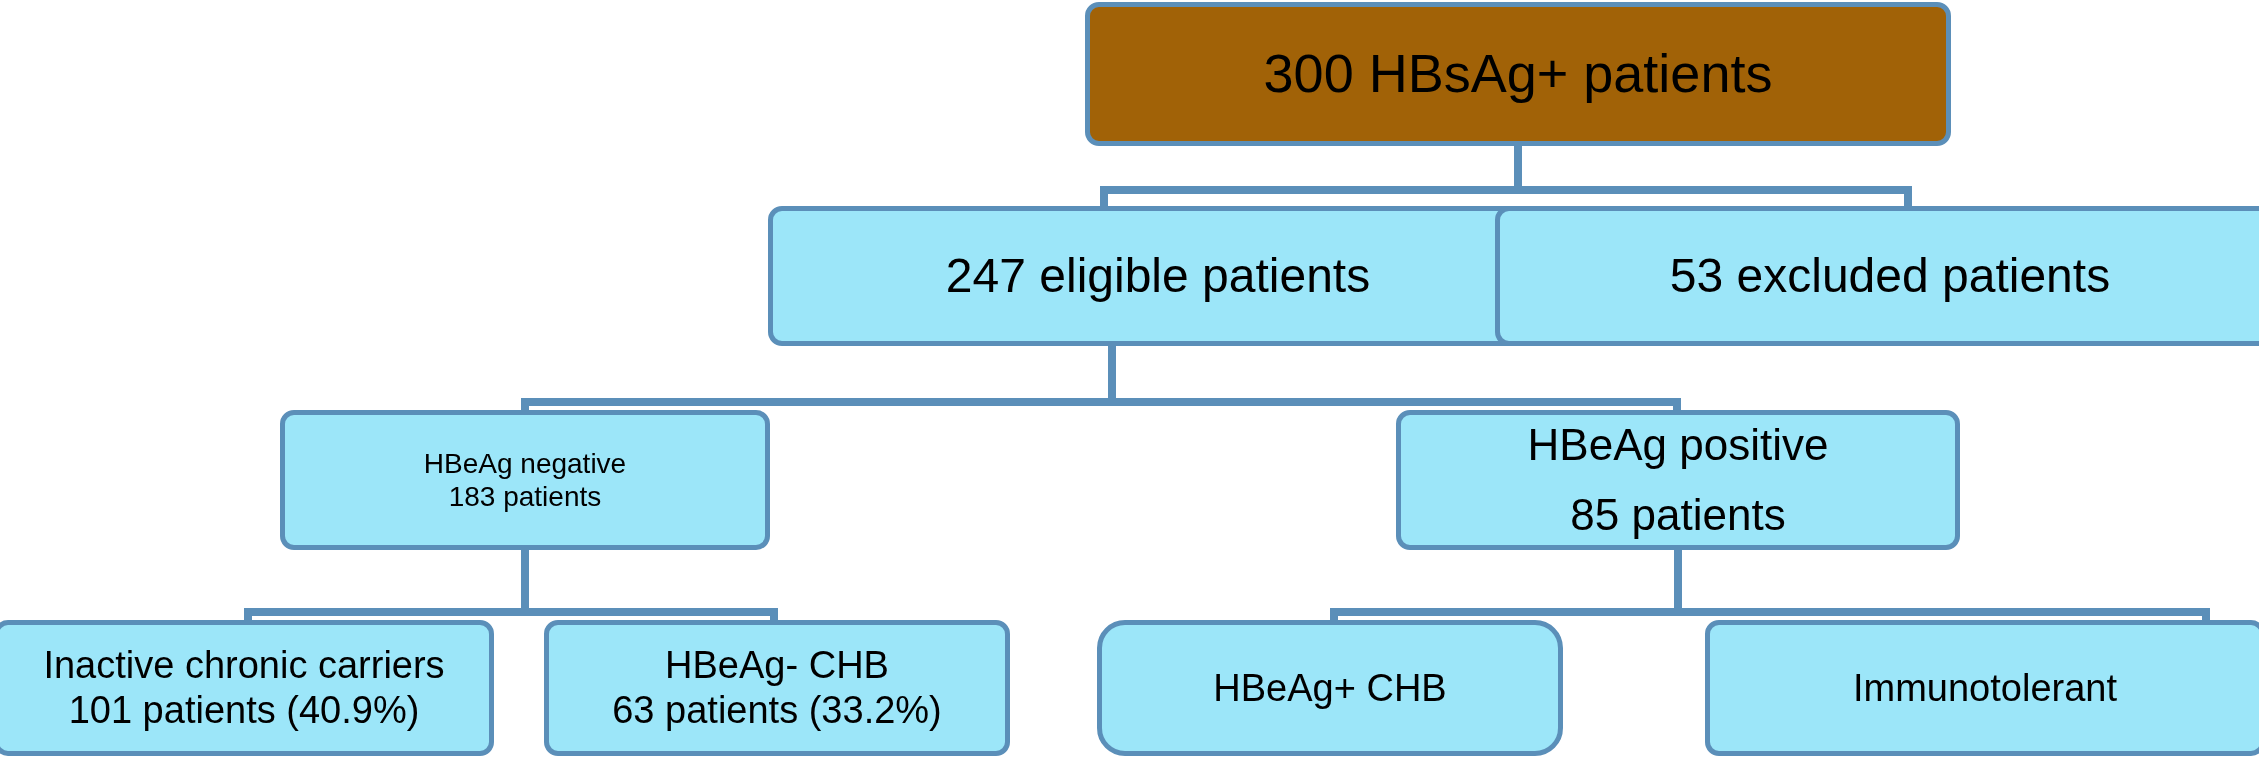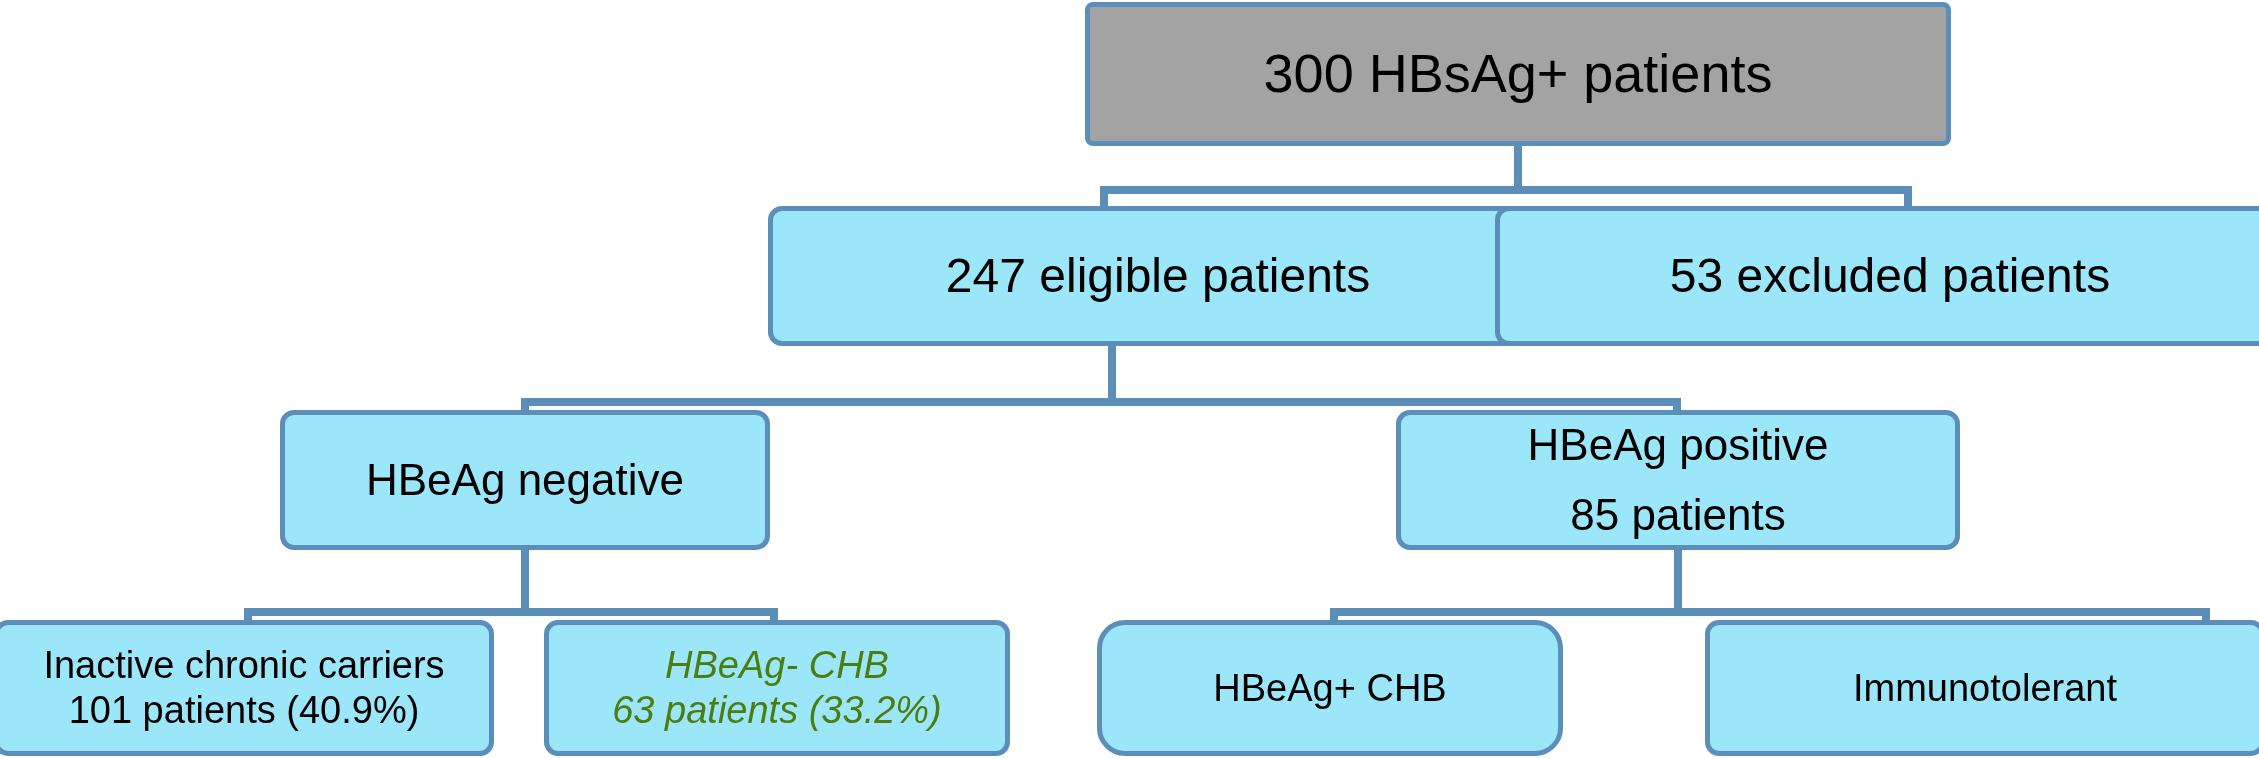--- a/index.html
+++ b/index.html
@@ -59,21 +59,21 @@
     width: 790px;
     height: 140px;
     font-size: 48px;
   }
   
   #node-hbeag-neg {
     left: 280px;
     top: 410px;
     width: 490px;
     height: 140px;
-    font-size: 44px;
+    font-size: 28px;
   }
   #node-hbeag-pos {
     left: 1396px;
     top: 410px;
     width: 564px;
     height: 140px;
     font-size: 44px;
     gap: 18px;
   }
   
@@ -113,44 +113,45 @@
   <div class="conn vline" style="left: 521px; top: 550px; height: 62px; background: rgb(91, 143, 185);"></div>
   <div class="conn hline" style="left: 244px; top: 608px; width: 534px; background: rgb(91, 143, 185);"></div>
   <div class="conn vline" style="left: 244px; top: 608px; height: 22px; background: rgb(91, 143, 185);"></div>
   <div class="conn vline" style="left: 770px; top: 608px; height: 22px; background: rgb(91, 143, 185);"></div>
 
   <div class="conn vline" style="left: 1674px; top: 550px; height: 62px; background: rgb(91, 143, 185);"></div>
   <div class="conn hline" style="left: 1330px; top: 608px; width: 880px; background: rgb(91, 143, 185);"></div>
   <div class="conn vline" style="left: 1330px; top: 608px; height: 22px; background: rgb(91, 143, 185);"></div>
   <div class="conn vline" style="left: 2202px; top: 608px; height: 22px; background: rgb(91, 143, 185);"></div>
 
-  <div class="node" id="node-root" style="background: #a3a3a3; border-color: rgb(91, 143, 185); color: rgb(0, 0, 0); border-radius: 8px;">
+  <div class="node" id="node-root" style="background: #a16207; border-color: rgb(91, 143, 185); color: rgb(0, 0, 0);">
     <span class="line">300 HBsAg+ patients</span>
   </div>
 
   <div class="node" id="node-eligible" style="background: rgb(156, 230, 249); border-color: rgb(91, 143, 185); color: rgb(0, 0, 0);">
     <span class="line">247 eligible patients</span>
   </div>
   <div class="node" id="node-excluded" style="background: rgb(156, 230, 249); border-color: rgb(91, 143, 185); color: rgb(0, 0, 0);">
     <span class="line">53 excluded patients</span>
   </div>
 
   <div class="node" id="node-hbeag-neg" style="background: rgb(156, 230, 249); border-color: rgb(91, 143, 185); color: rgb(0, 0, 0);">
     <span class="line">HBeAg negative</span>
+    <span class="line">183 patients</span>
   </div>
   <div class="node" id="node-hbeag-pos" style="background: rgb(156, 230, 249); border-color: rgb(91, 143, 185); color: rgb(0, 0, 0);">
     <span class="line">HBeAg positive</span>
     <span class="line">85 patients</span>
   </div>
 
   <div class="node leaf" id="node-inactive" style="background: rgb(156, 230, 249); border-color: rgb(91, 143, 185); color: rgb(0, 0, 0);">
     <span class="line">Inactive chronic carriers</span>
     <span class="line">101 patients (40.9%)</span>
   </div>
-  <div class="node leaf" id="node-hbeag-chb" style="background: rgb(156, 230, 249); border-color: rgb(91, 143, 185); color: #4d7c0f; font-style: italic;">
+  <div class="node leaf" id="node-hbeag-chb" style="background: rgb(156, 230, 249); border-color: rgb(91, 143, 185); color: #000000;">
     <span class="line">HBeAg- CHB</span>
     <span class="line">63 patients (33.2%)</span>
   </div>
   <div class="node leaf" id="node-hbeagp-chb" style="background: rgb(156, 230, 249); border-color: rgb(91, 143, 185); color: rgb(0, 0, 0);">
     <span class="line">HBeAg+ CHB</span>
   </div>
   <div class="node leaf" id="node-immuno" style="background: rgb(156, 230, 249); border-color: rgb(91, 143, 185); color: rgb(0, 0, 0);">
     <span class="line">Immunotolerant</span>
   </div>
 

